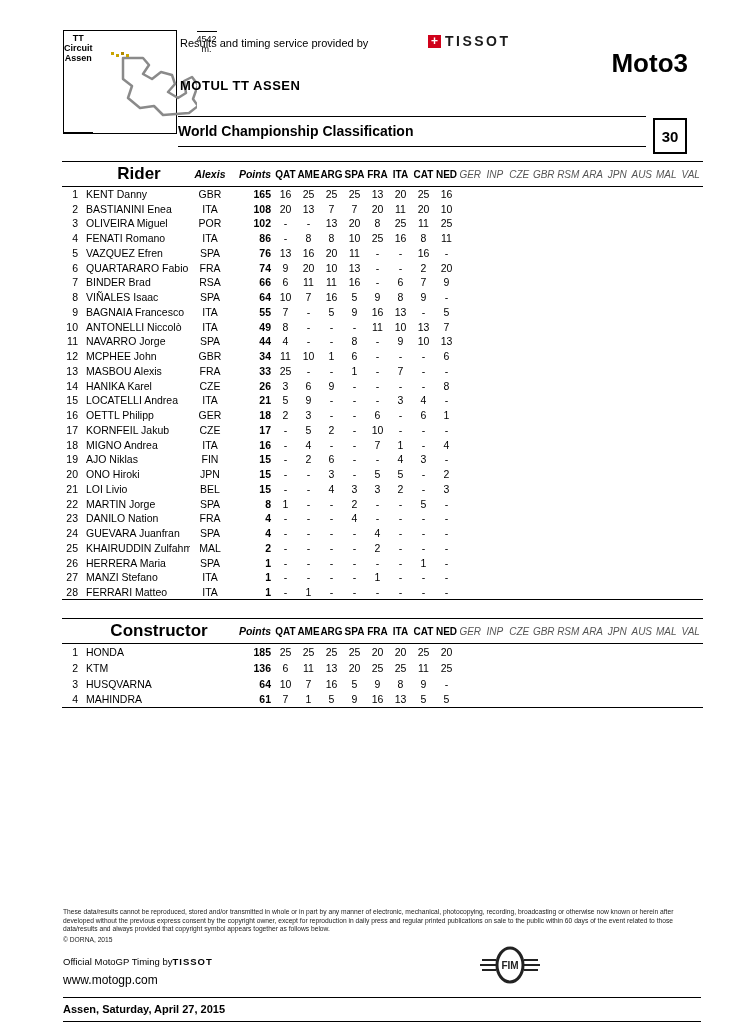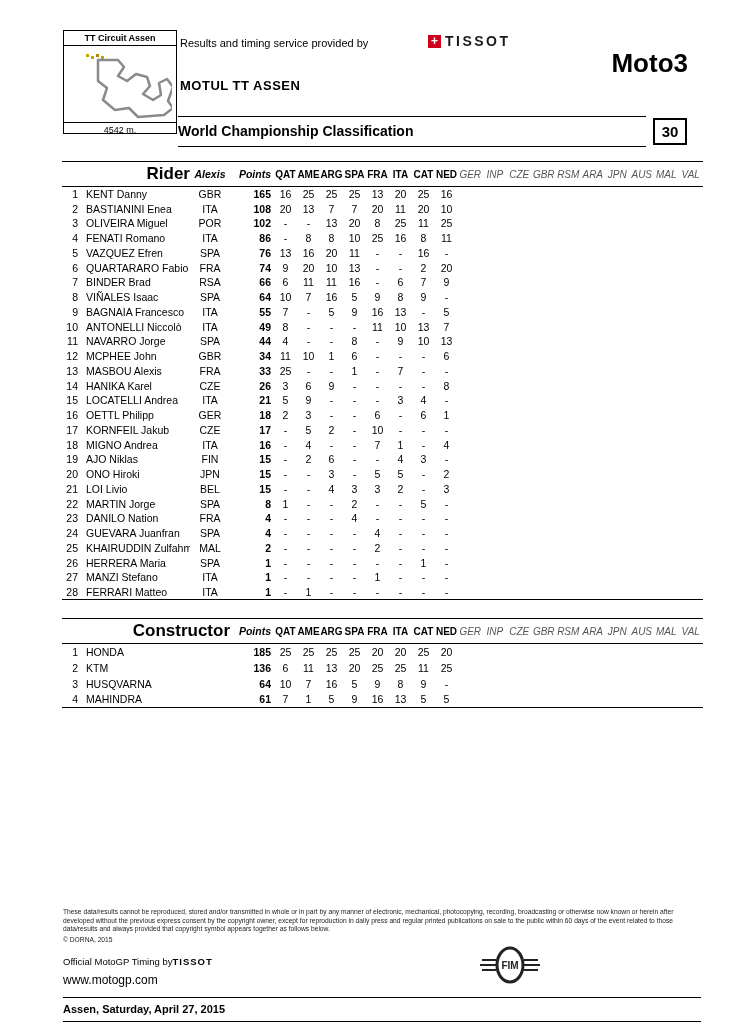--- a/index.html
+++ b/index.html
@@ -1,39 +1,39 @@
 <!DOCTYPE html>
 <html><head>
 <meta charset="utf-8">
 <style>
   *{box-sizing:border-box;margin:0;padding:0}
   body{background:#e8e8e8;font-family:"Liberation Sans",sans-serif;color:#000}
   .page{position:relative;width:730px;height:1033px;background:#fff;margin:0 auto;overflow:hidden}
 
   
-  .circuit-box{position:absolute;left:63px;top:30px;width:114px;height:104px;border:1px solid #000;display:flex;flex-direction:column;background:#fff}
+  .circuit-box{position:absolute;left:63px;top:30px;width:114px;height:104px;border:1px solid #000;display:flex;flex-direction:row;background:#fff}
   .circuit-title{font-size:9px;text-align:center;padding:2px 0;border-bottom:1px solid #000;font-weight:bold}
   .circuit-map{flex:1;display:flex;align-items:center;justify-content:center}
   .circuit-length{font-size:9px;text-align:center;padding:2px 0;border-top:1px solid #000}
   .provided-by{position:absolute;left:180px;top:37px;font-size:11px}
   .tissot-logo{position:absolute;left:428px;top:33px;display:flex;align-items:center;gap:4px}
   .tissot-mark{display:inline-block;width:13px;height:13px;background:#d0021b;color:#fff;font-weight:bold;font-size:12px;line-height:12px;text-align:center}
   .tissot-word{font-size:14px;font-weight:bold;letter-spacing:2.5px;color:#1a1a1a}
   .event-title{position:absolute;left:180px;top:78px;font-size:13px;font-weight:bold;letter-spacing:.5px}
   .category{position:absolute;right:42px;top:48px;font-size:26px;font-weight:bold}
   .classification-bar{position:absolute;left:178px;top:116px;width:468px;border-top:1px solid #000;border-bottom:1px solid #000;padding:6px 0 7px;font-size:14px;font-weight:bold}
-  .page-number{position:absolute;left:653px;top:118px;width:34px;height:27px;border:2px solid #000;font-size:15px;font-weight:bold;display:flex;align-items:center;justify-content:center}
+  .page-number{position:absolute;left:653px;top:118px;width:34px;height:36px;border:2px solid #000;font-size:15px;font-weight:bold;display:flex;align-items:center;justify-content:center}
 
   
   .results-table{position:absolute;left:62px;border-collapse:collapse;table-layout:fixed;font-size:10.5px;width:641px}
   .results-table th,.results-table td{padding:0;overflow:hidden;white-space:nowrap}
   #rider-table{top:161px}
   #constructor-table{top:618px}
   .results-table thead th{border-top:1px solid #000;border-bottom:1px solid #000;height:25px;vertical-align:middle}
-  th.title{font-size:17px;text-align:right;font-weight:bold;padding-left:26px}
+  th.title{font-size:17px;text-align:center;font-weight:bold;padding-left:26px}
   th.nation-h{font-style:italic;font-weight:bold;font-size:10.5px;text-align:center}
   th.points-h{font-style:italic;font-weight:bold;font-size:10.5px;text-align:right;padding-right:3px}
   .results-table th.race{font-weight:bold;font-size:10px;text-align:center}
   .results-table th.race.future{font-style:italic;font-weight:normal;color:#555}
   .results-table tbody td{height:14.75px;vertical-align:middle}
   #constructor-table tbody td{height:16px}
   td.pos{text-align:right;padding-right:4px}
   td.name{text-align:left;padding-left:4px}
   td.nation{text-align:center}
   td.points{text-align:right;font-weight:bold;padding-right:3px}

